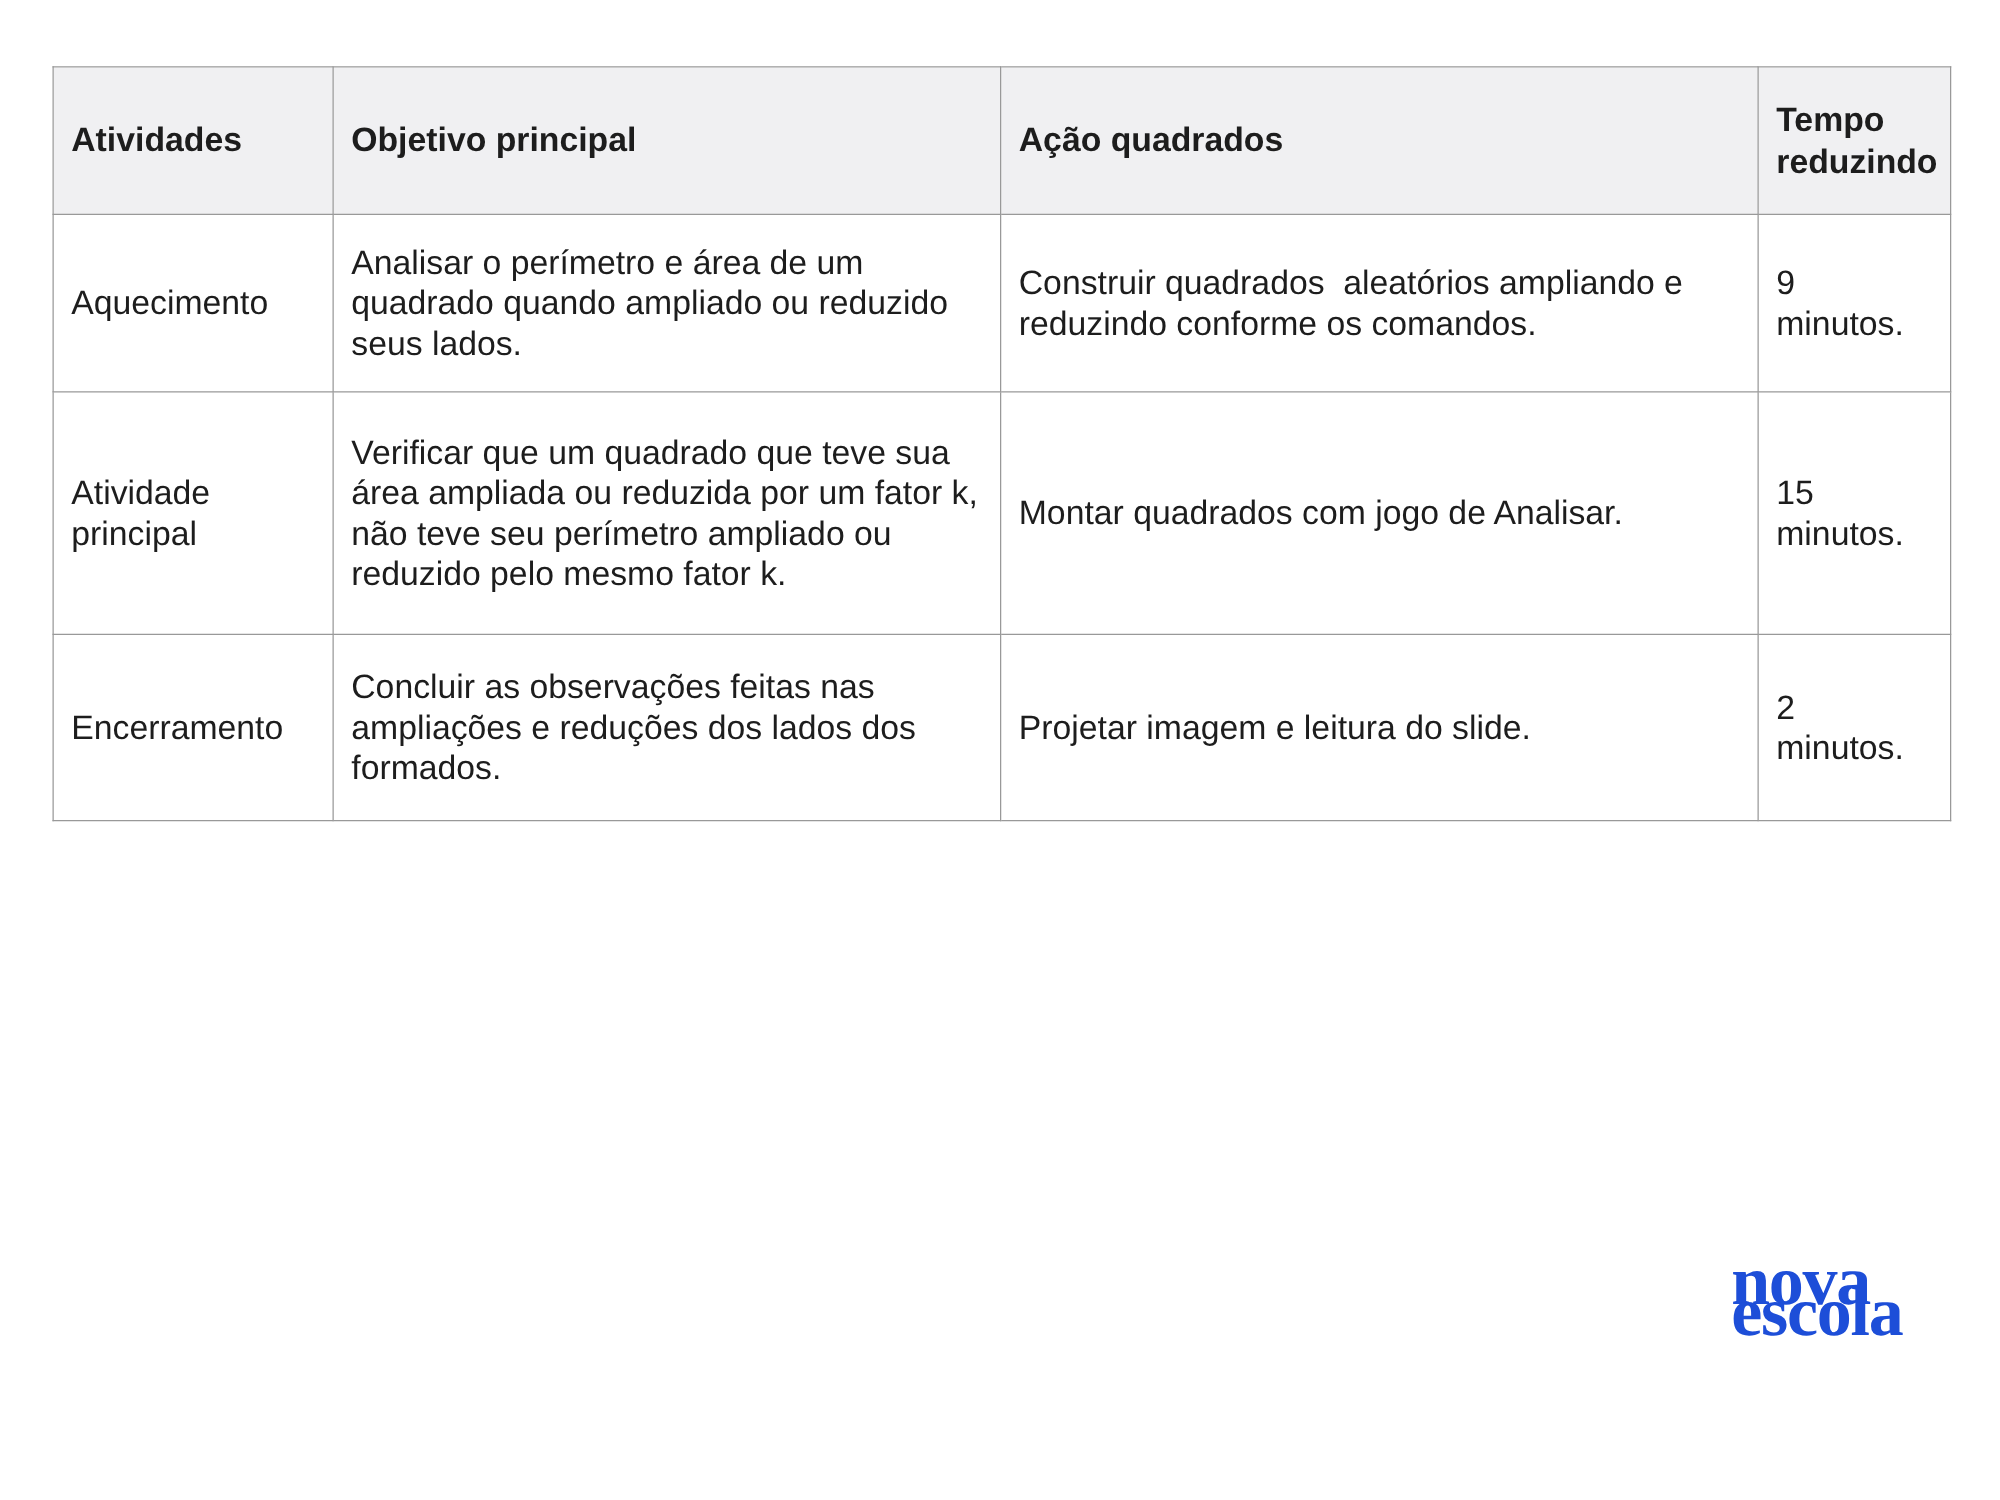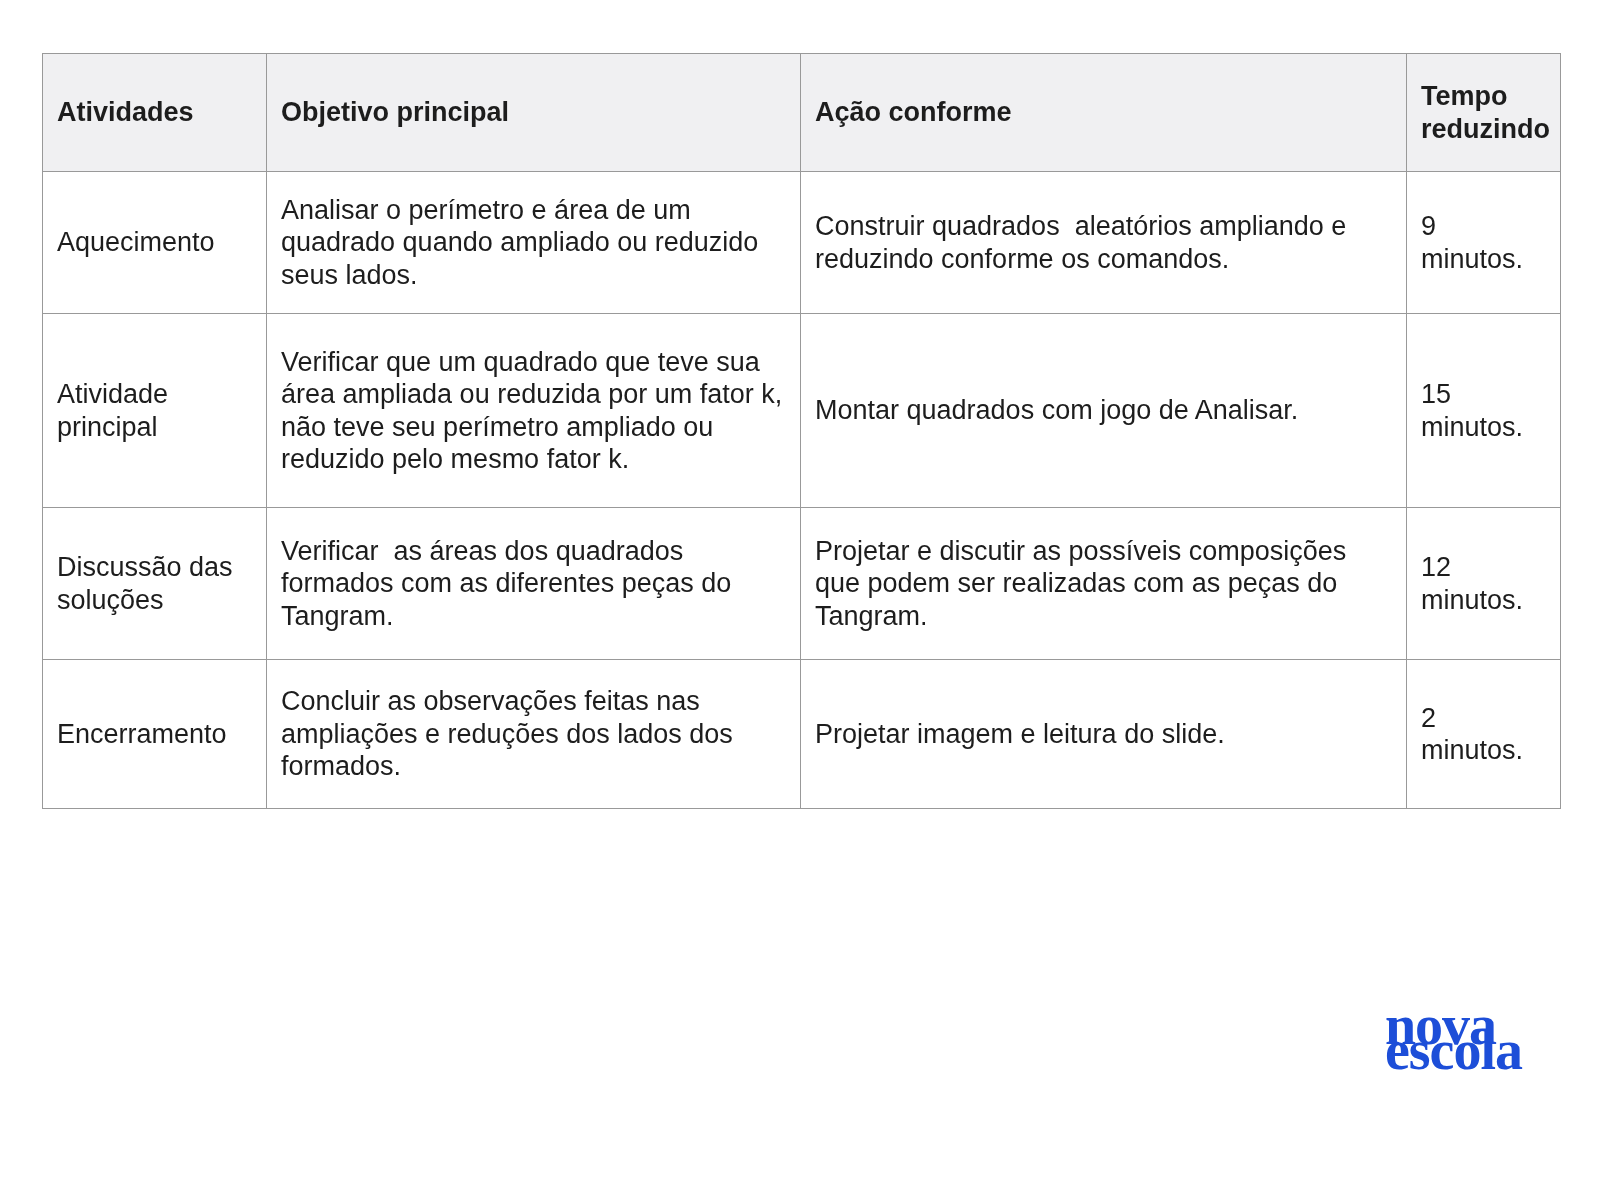--- a/index.html
+++ b/index.html
@@ -67,47 +67,40 @@
   <colgroup>
     <col class="col-atividade">
     <col class="col-objetivo">
     <col class="col-acao">
     <col class="col-tempo">
   </colgroup>
   <thead>
     <tr class="row-header">
       <th>Atividades</th>
       <th>Objetivo principal</th>
-      <th>Ação conforme</th>
+      <th>Ação quadrados</th>
       <th>Tempo
 reduzindo</th>
     </tr>
   </thead>
   <tbody>
     <tr class="row-1">
       <td>Aquecimento</td>
       <td>Analisar o perímetro e área de um quadrado quando ampliado ou reduzido seus lados.</td>
       <td>Construir quadrados  aleatórios ampliando e reduzindo conforme os comandos.</td>
       <td>9
 minutos.</td>
     </tr>
     <tr class="row-2">
       <td>Atividade principal</td>
       <td>Verificar que um quadrado que teve sua área ampliada ou reduzida por um fator k, não teve seu perímetro ampliado ou reduzido pelo mesmo fator k.</td>
       <td>Montar quadrados com jogo de Analisar.</td>
       <td>15
 minutos.</td>
     </tr>
-    <tr class="row-3">
-      <td>Discussão das soluções</td>
-      <td>Verificar  as áreas dos quadrados formados com as diferentes peças do Tangram.</td>
-      <td>Projetar e discutir as possíveis composições que podem ser realizadas com as peças do Tangram.</td>
-      <td>12
-minutos.</td>
-    </tr>
     <tr class="row-4">
       <td>Encerramento</td>
       <td>Concluir as observações feitas nas ampliações e reduções dos lados dos formados.</td>
       <td>Projetar imagem e leitura do slide.</td>
       <td>2
 minutos.</td>
     </tr>
   </tbody>
 </table>
 

